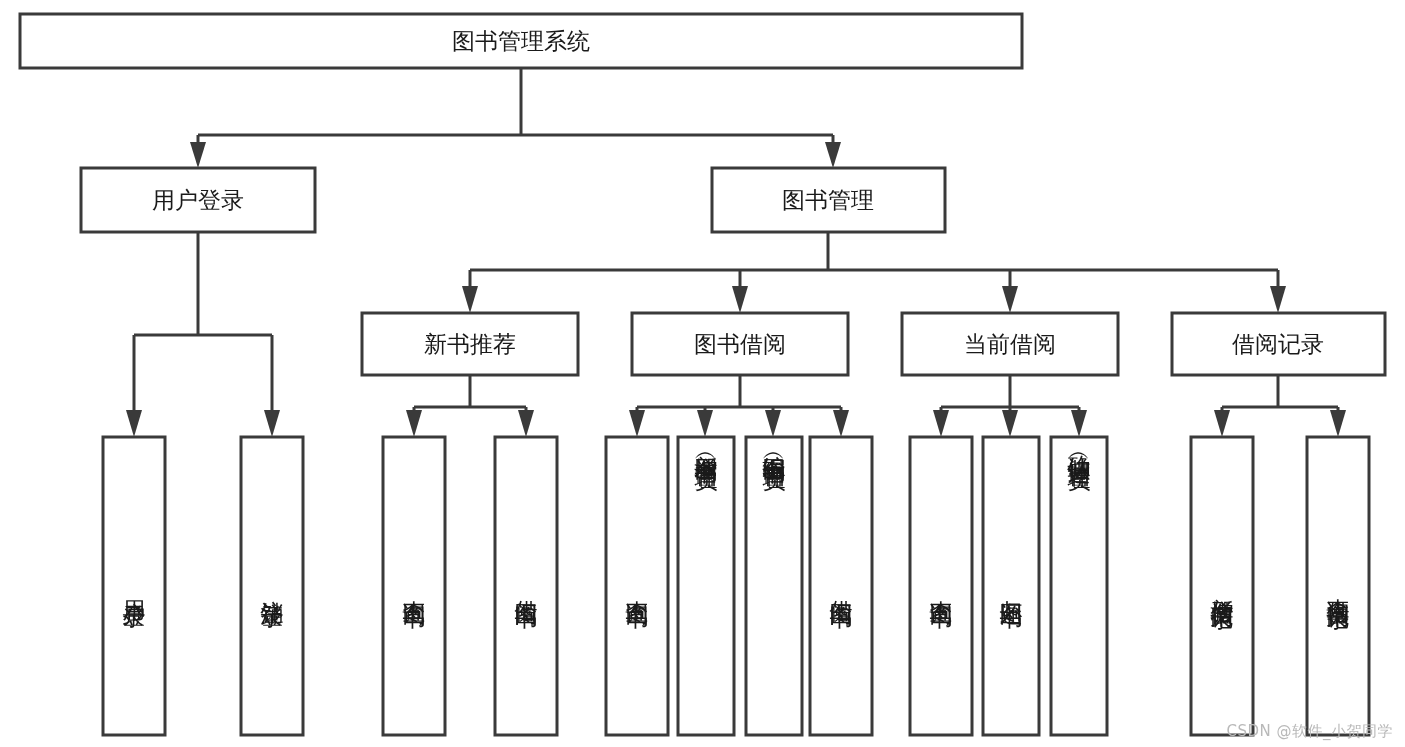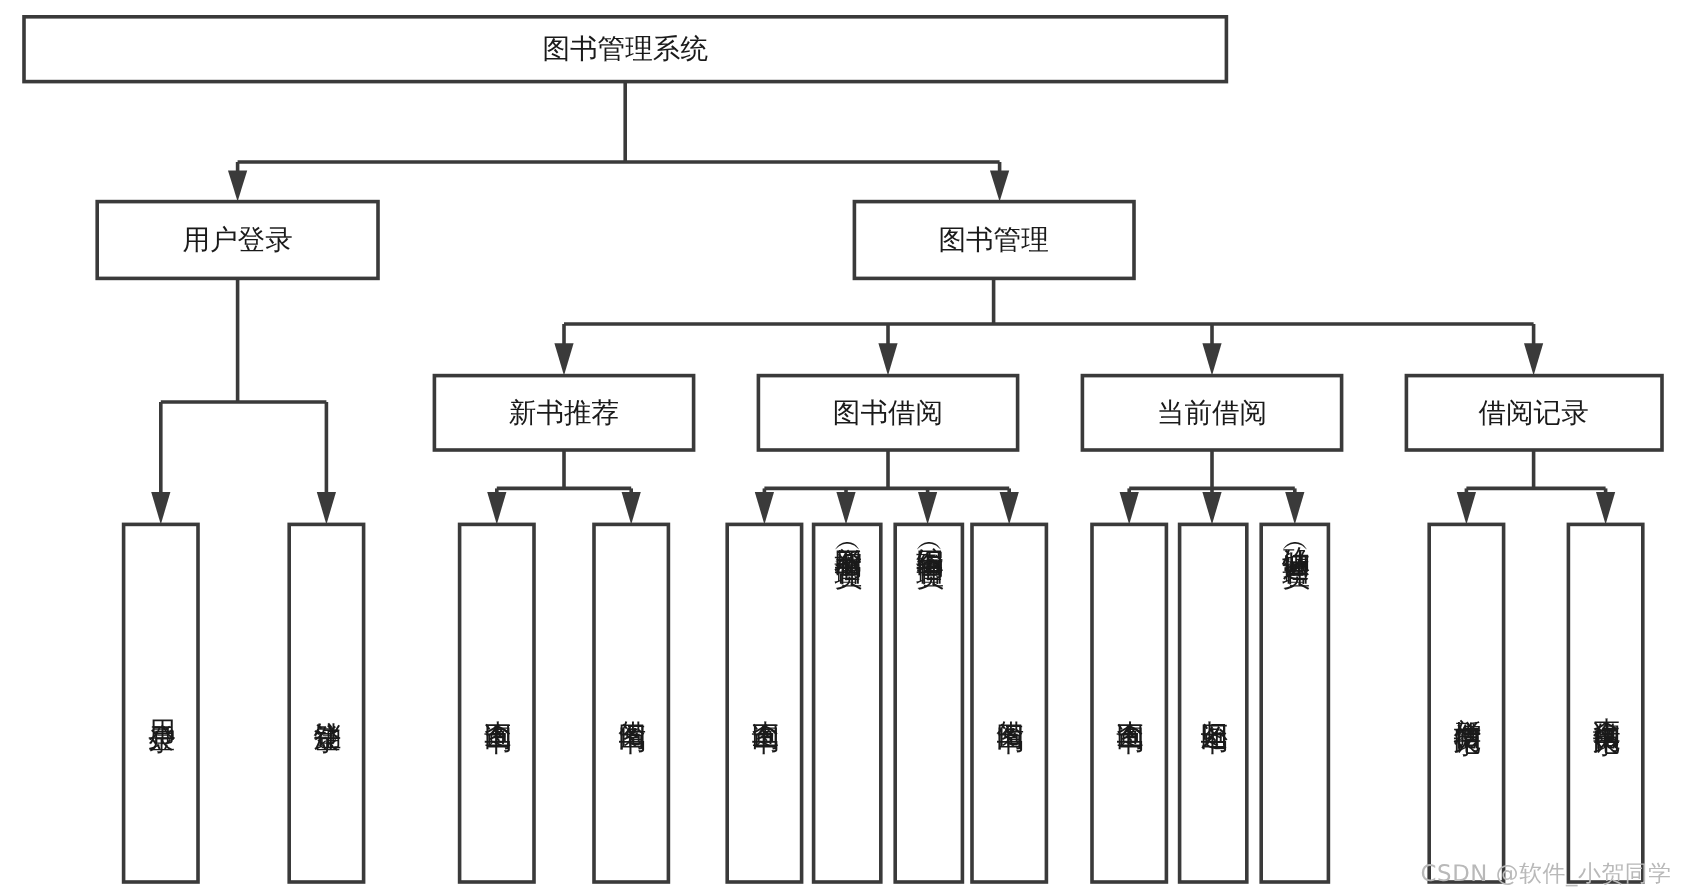--- a/index.html
+++ b/index.html
@@ -61,21 +61,21 @@
     letter-spacing: 2px;
     white-space: nowrap;
     text-align: center;
     pointer-events: none;
   }
   .watermark {
     position: absolute;
     right: 12px;
     bottom: 6px;
     font-family: "DejaVu Sans", "Liberation Sans", sans-serif;
-    font-size: 19px;
+    font-size: 15px;
     color: #b9b9b9;
     letter-spacing: 0.5px;
     white-space: nowrap;
   }
 </style>
 </head>
 <body>
 
 <div id="diagram-root">
 

